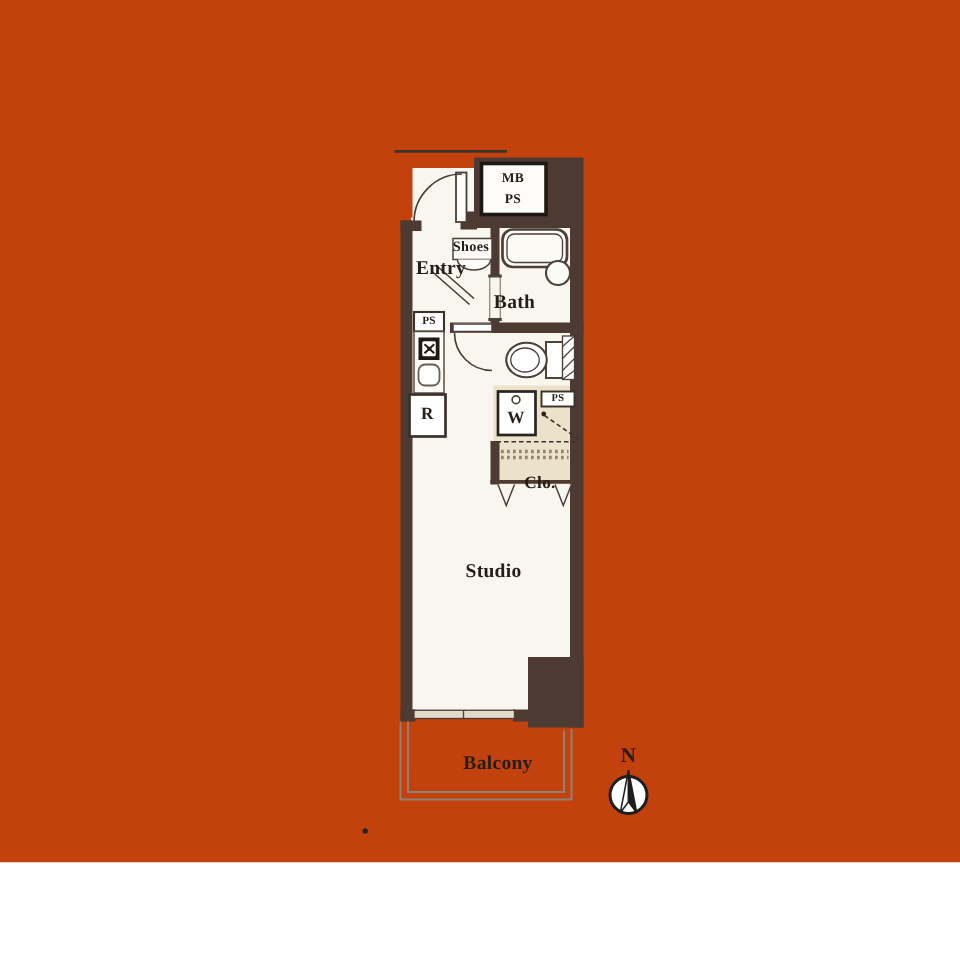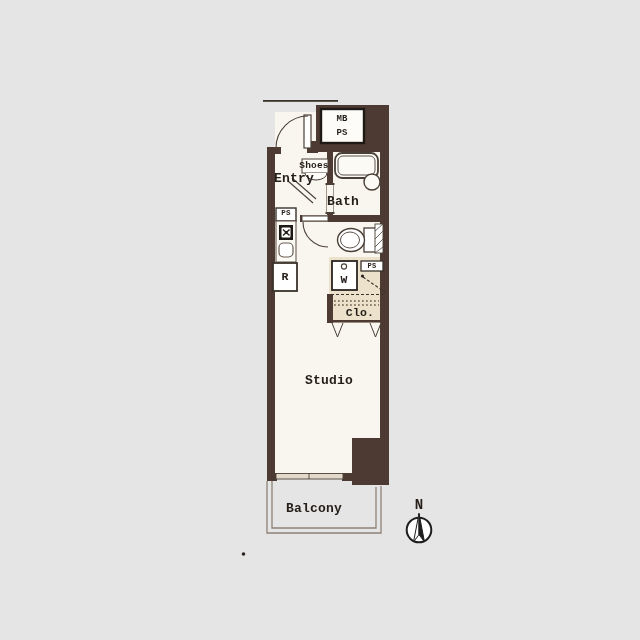--- a/index.html
+++ b/index.html
@@ -1,17 +1,17 @@
 <!DOCTYPE html>
 <html><head>
 <meta charset="utf-8">
 <style>
   html,body{margin:0;padding:0;background:#ffffff;}
-  .stage{position:relative;width:640px;height:640px;background:#e5e5e5;overflow:hidden;
-         font-family:Liberation Mono, monospace;}
+  .stage{position:relative;width:640px;height:575px;background:#c2410c;overflow:hidden;
+         font-family:Liberation Serif, serif;}
   .stage svg{position:absolute;left:0;top:0;}
   .lbl{position:absolute;transform:translate(-50%,-50%);color:#241d18;font-weight:600;
        white-space:nowrap;line-height:1;letter-spacing:.2px;}
   .lbl-room{font-size:13px;}
   .lbl-sm{font-size:9px;}
   .lbl-xs{font-size:7.5px;}
   .lbl-box{font-size:11.5px;}
   .lbl-n{font-size:14px;font-weight:700;}
 </style>
 </head>
@@ -139,17 +139,17 @@
 
   <div class="lbl lbl-sm" style="left:342px;top:119px;">MB</div>
   <div class="lbl lbl-sm" style="left:342px;top:133px;">PS</div>
   <div class="lbl lbl-room" style="left:294px;top:178px;">Entry</div>
   <div class="lbl lbl-sm" style="left:314px;top:166px;font-size:9.5px;">Shoes</div>
   <div class="lbl lbl-room" style="left:343px;top:201px;">Bath</div>
   <div class="lbl lbl-xs" style="left:286px;top:214px;">PS</div>
   <div class="lbl lbl-box" style="left:285px;top:277px;">R</div>
   <div class="lbl lbl-box" style="left:344px;top:280px;">W</div>
   <div class="lbl lbl-xs" style="left:372px;top:266px;font-size:7px;">PS</div>
-  <div class="lbl lbl-box" style="left:360px;top:313px;font-weight:700;">Clo.</div>
+  <div class="lbl lbl-box" style="left:360px;top:323px;font-weight:700;">Clo.</div>
   <div class="lbl lbl-room" style="left:329px;top:380px;">Studio</div>
-  <div class="lbl lbl-room" style="left:314px;top:508px;text-align:center;">Balcony</div>
+  <div class="lbl lbl-room" style="left:332px;top:508px;text-align:center;">Balcony</div>
   <div class="lbl lbl-n" style="left:419px;top:505px;">N</div>
 </div>
 
 </body></html>

